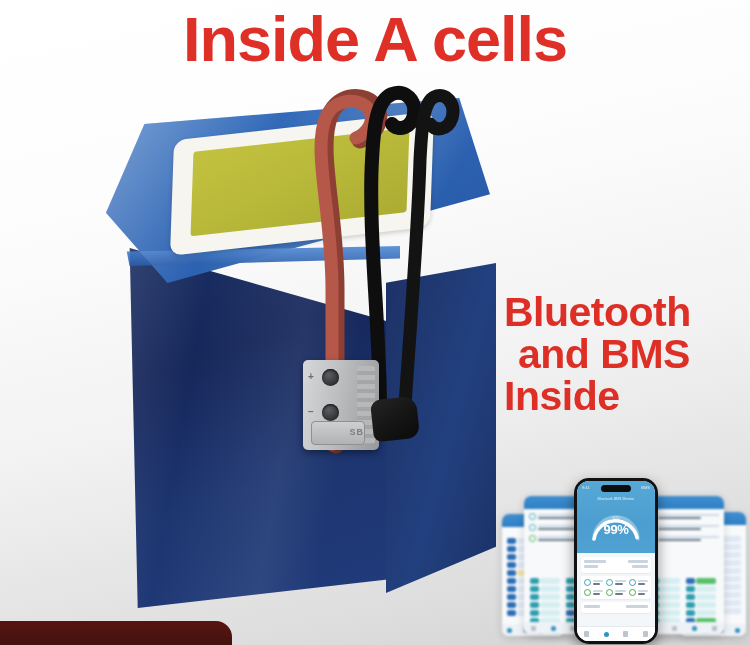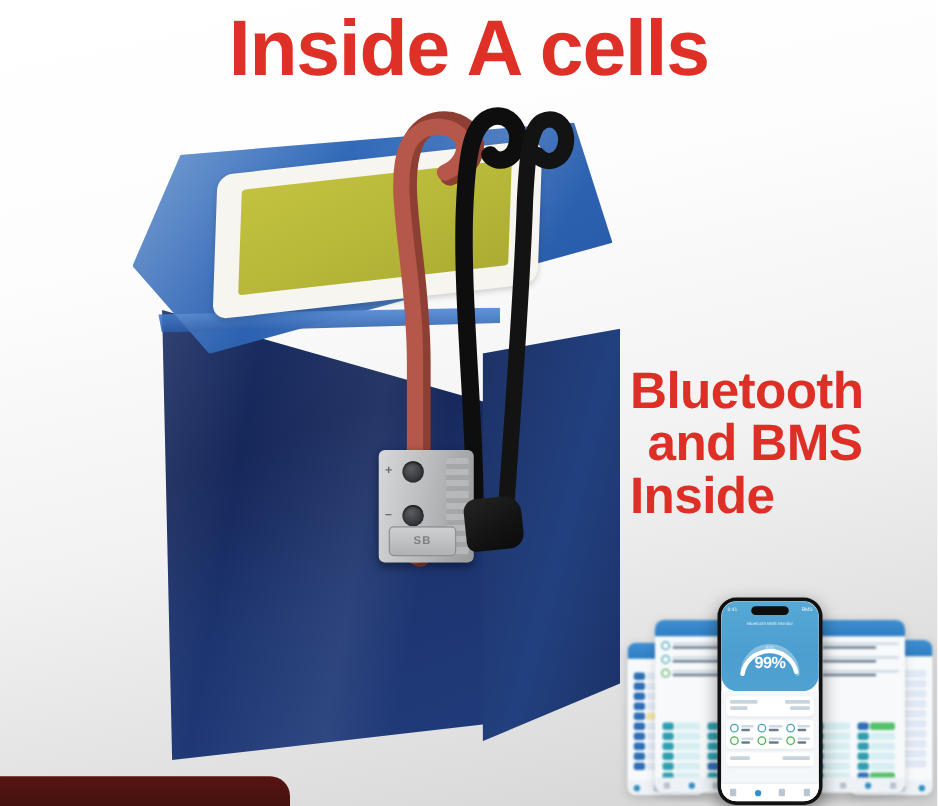--- a/index.html
+++ b/index.html
@@ -104,21 +104,21 @@
   }
   .conn-hole.h1{top:9px;}
   .conn-hole.h2{top:44px;}
   .conn-mark{position:absolute;left:5px;font-size:10px;color:#6b6d70;font-weight:bold;line-height:1;}
   .conn-mark.m1{top:12px;}
   .conn-mark.m2{top:47px;}
   .conn-badge{
     position:absolute;left:8px;bottom:5px;width:52px;height:22px;
     border:1.5px solid #8e9093;border-radius:4px;
     background:linear-gradient(180deg,#cdcfd1,#b0b2b4);
-    font-size:9px;color:#7c7e81;text-align:center;line-height:20px;font-weight:bold;letter-spacing:1px;
+    font-size:9px;color:#7c7e81;text-align:right;line-height:20px;font-weight:bold;letter-spacing:1px;
   }
   .conn-boot{
     position:absolute;left:372px;top:398px;width:46px;height:42px;
     background:linear-gradient(150deg,#242424 0%,#131313 60%,#0b0b0b 100%);
     border-radius:10px 14px 12px 8px;
     transform:rotate(-6deg);
   }
 
   
   .maroon-bar{
@@ -156,21 +156,21 @@
 
   .blurtext{background:#c9d4df;border-radius:1px;height:3px;}
 
   
   .phone{
     position:absolute;left:76px;top:8px;width:78px;height:160px;z-index:5;
     background:#111;border-radius:15px;padding:3px;
     box-shadow:0 5px 14px rgba(0,0,0,.4);
   }
   .screen{width:100%;height:100%;border-radius:12px;overflow:hidden;background:#fff;position:relative;}
-  .ph-hdr{height:72px;background:linear-gradient(180deg,#56a8d6 0%,#4b9ecf 60%,#4fa2d2 100%);position:relative;border-radius:13px;}
+  .ph-hdr{height:72px;background:linear-gradient(180deg,#56a8d6 0%,#4b9ecf 60%,#4fa2d2 100%);position:relative;}
   .notch{position:absolute;left:50%;top:4px;transform:translateX(-50%);width:30px;height:7px;background:#0d0d0d;border-radius:5px;}
   .ph-status{position:absolute;top:4px;left:5px;font-size:4px;color:#eaf4fb;}
   .ph-status.r{left:auto;right:5px;}
   .ph-sub{position:absolute;top:16px;left:0;right:0;text-align:center;font-size:3.6px;color:#dcedf8;line-height:1.5;}
   .gauge{position:absolute;left:50%;top:30px;transform:translateX(-50%);width:52px;height:30px;}
   .gauge svg{display:block;}
   .gauge-val{
     position:absolute;left:0;right:0;top:12px;text-align:center;
     font-size:13px;font-weight:bold;color:#ffffff;line-height:1;letter-spacing:-.4px;
   }

